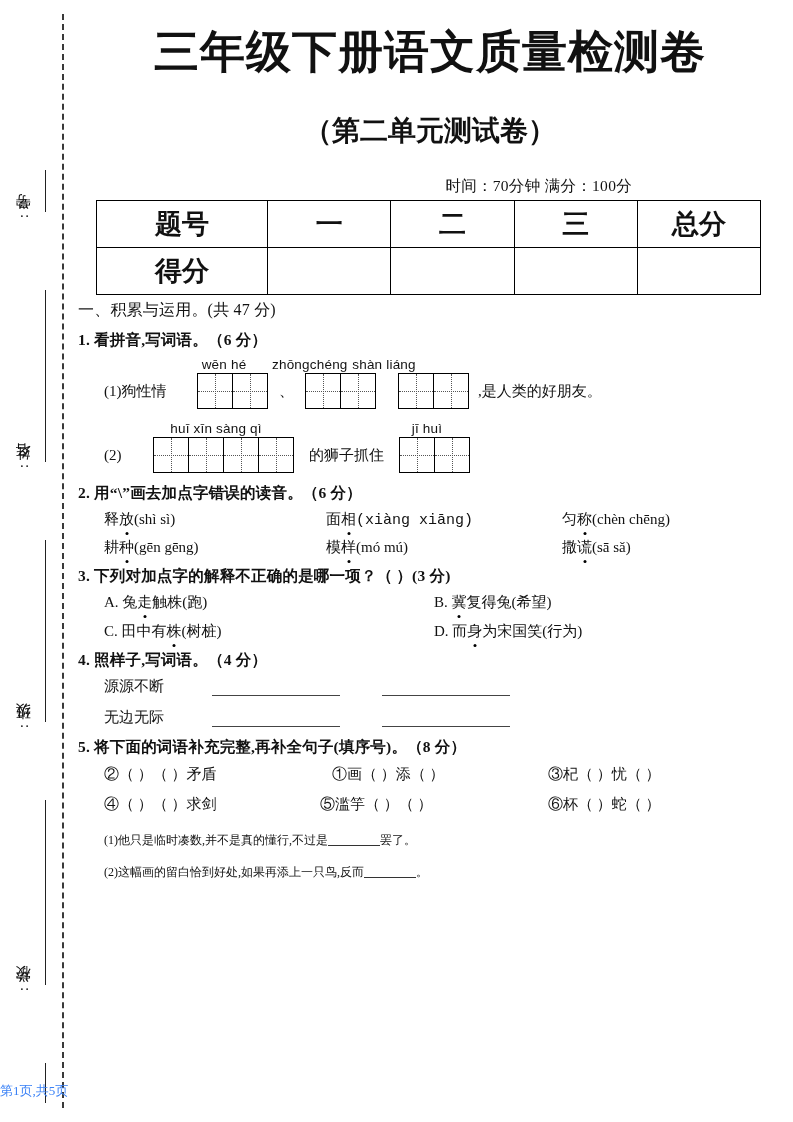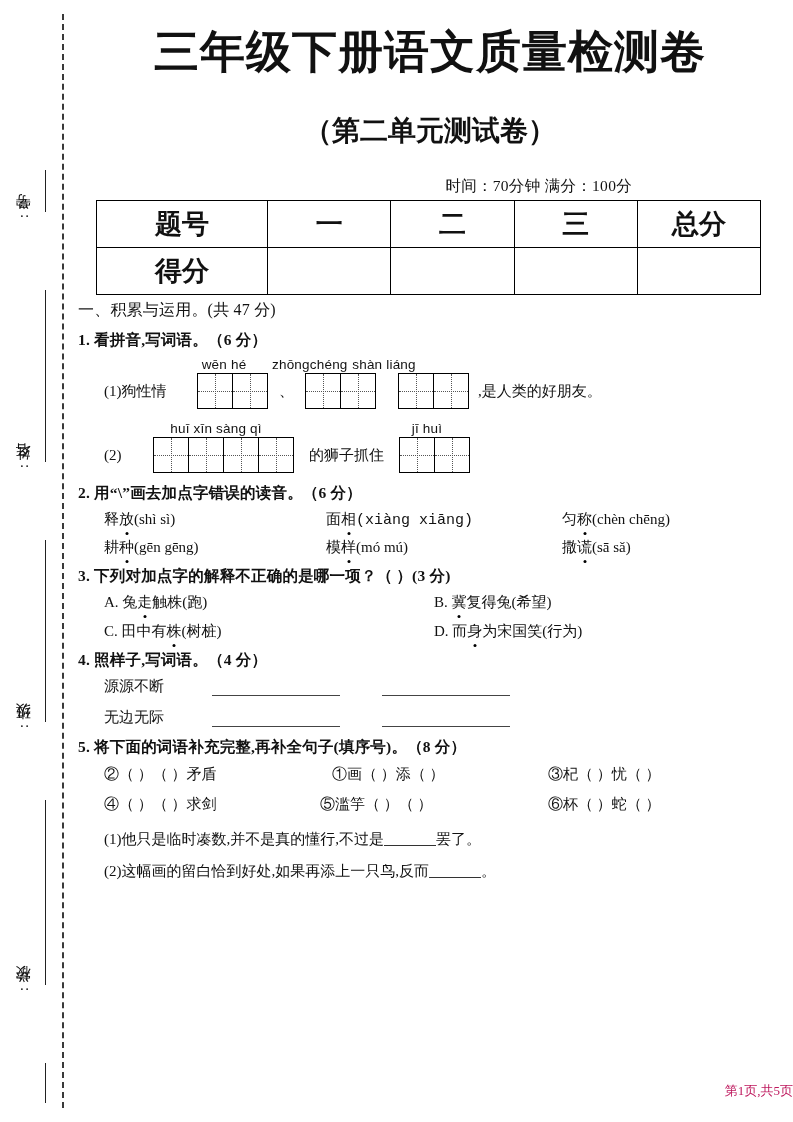--- a/index.html
+++ b/index.html
@@ -71,26 +71,26 @@
   .opt{white-space:nowrap;}
 
   
   .w4-row{display:flex;align-items:flex-end;font-size:15px;margin:5px 0;}
   .w4-word{width:108px;}
   .blank-line{display:inline-block;border-bottom:1.2px solid #444;height:14px;}
 
   
   .idiom-row{display:flex;font-size:15px;margin:7px 0;}
   .idiom{white-space:nowrap;}
-  .sent{font-size:15px;margin:0 0;}
+  .sent{font-size:12px;margin:0 0;}
   .ul{display:inline-block;border-bottom:1.2px solid #333;height:15px;
     vertical-align:-2px;}
 
-  .footer{position:absolute;left:0;bottom:22px;width:793px;text-align:right;
-    font-size:13px;color:#be185d;}
+  .footer{position:absolute;left:0;bottom:22px;width:793px;text-align:left;
+    font-size:13px;color:#3b82f6;}
 </style>
 </head>
 <body>
 
 <div class="page">
 
   <div class="margin-strip">
     <div class="dashed-line"></div>
     <div class="vline" style="top:170px;height:42px;"></div>
     <div class="vlabel" style="top:212px;">学号:</div>

